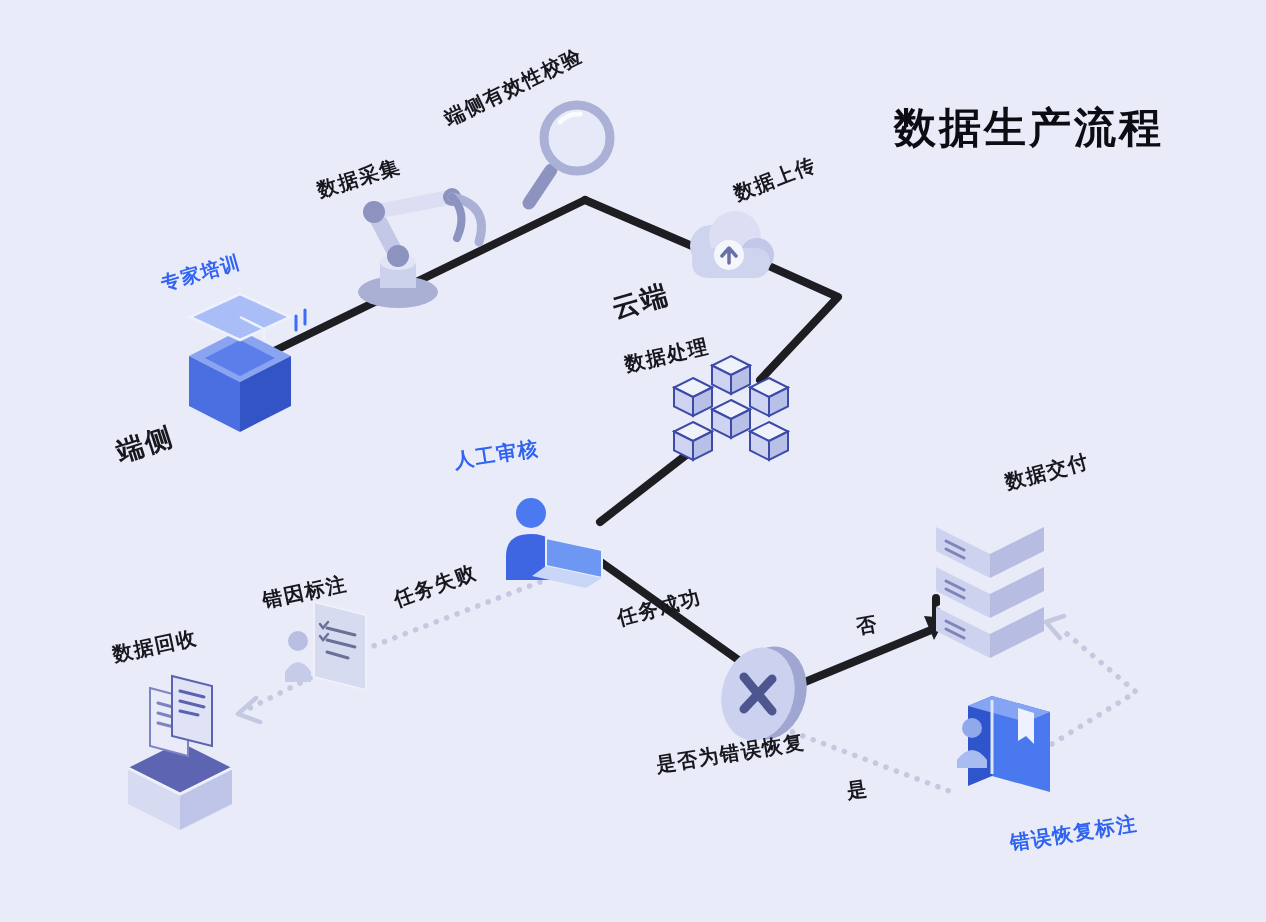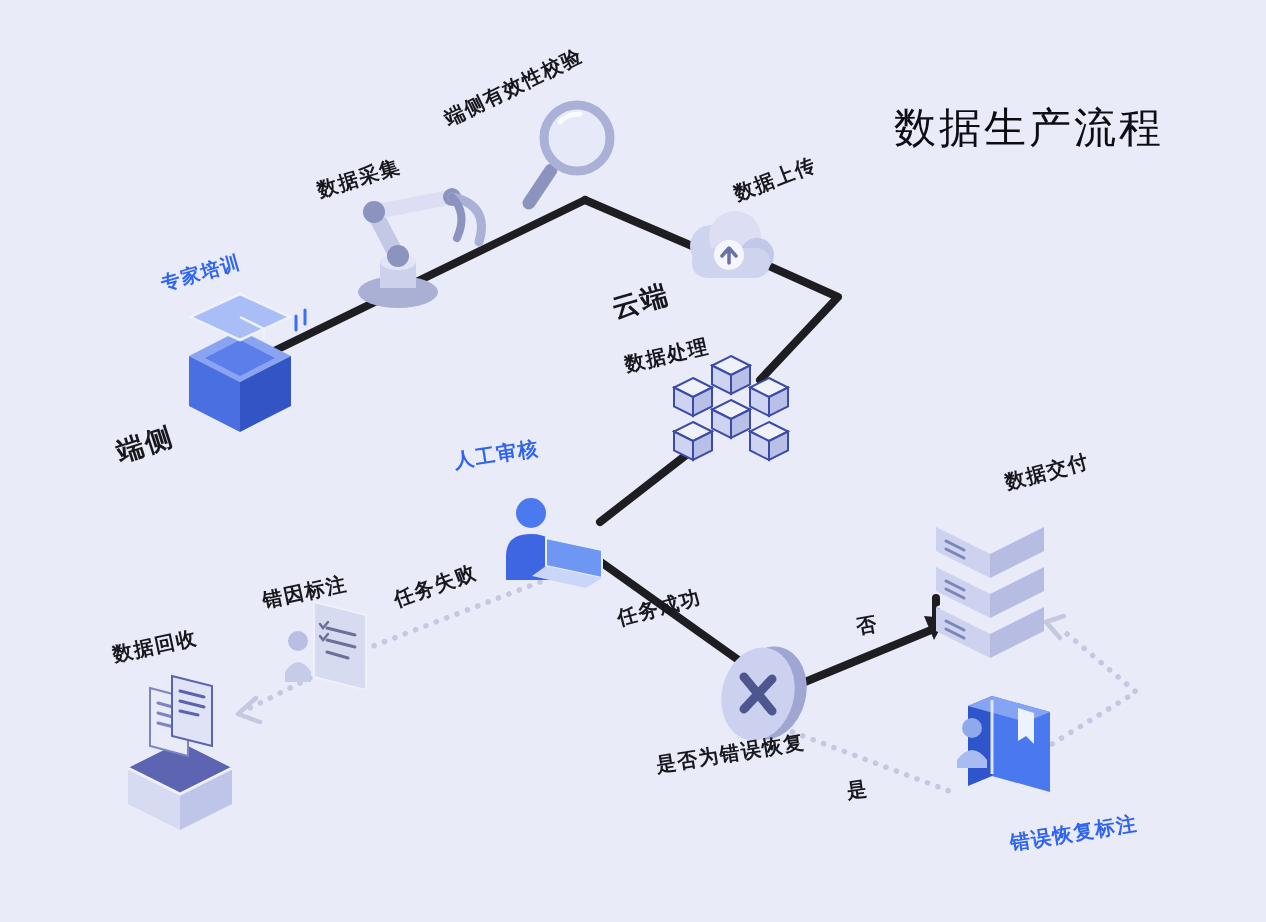--- a/index.html
+++ b/index.html
@@ -4,21 +4,21 @@
 <style>
   html,body { margin:0; padding:0; }
   body { background:#e9ebf8; font-family:"Liberation Sans", sans-serif; }
   .canvas {
     position:relative; width:1266px; height:922px;
     background:#e9ebf8; overflow:hidden;
   }
   .canvas svg { position:absolute; left:0; top:0; }
   .title {
     position:absolute; left:894px; top:100px;
-    font-size:42px; font-weight:400; letter-spacing:3px; color:#0c0c12;
+    font-size:42px; font-weight:700; letter-spacing:3px; color:#0c0c12;
     white-space:nowrap;
   }
   .lbl {
     position:absolute; font-weight:700; font-size:20px; color:#17171d;
     letter-spacing:1.5px; white-space:nowrap; transform-origin:left top;
   }
   .lbl.blue { color:#2f63f2; }
   .lbl.big  { font-size:27px; font-weight:800; letter-spacing:2px; }
   .flow { fill:none; stroke:#1d1d22; stroke-width:8; stroke-linecap:round; stroke-linejoin:round; }
   .dot  { fill:none; stroke:#c4c8e0; stroke-width:5.5; stroke-linecap:round; stroke-dasharray:0.1 11; }

